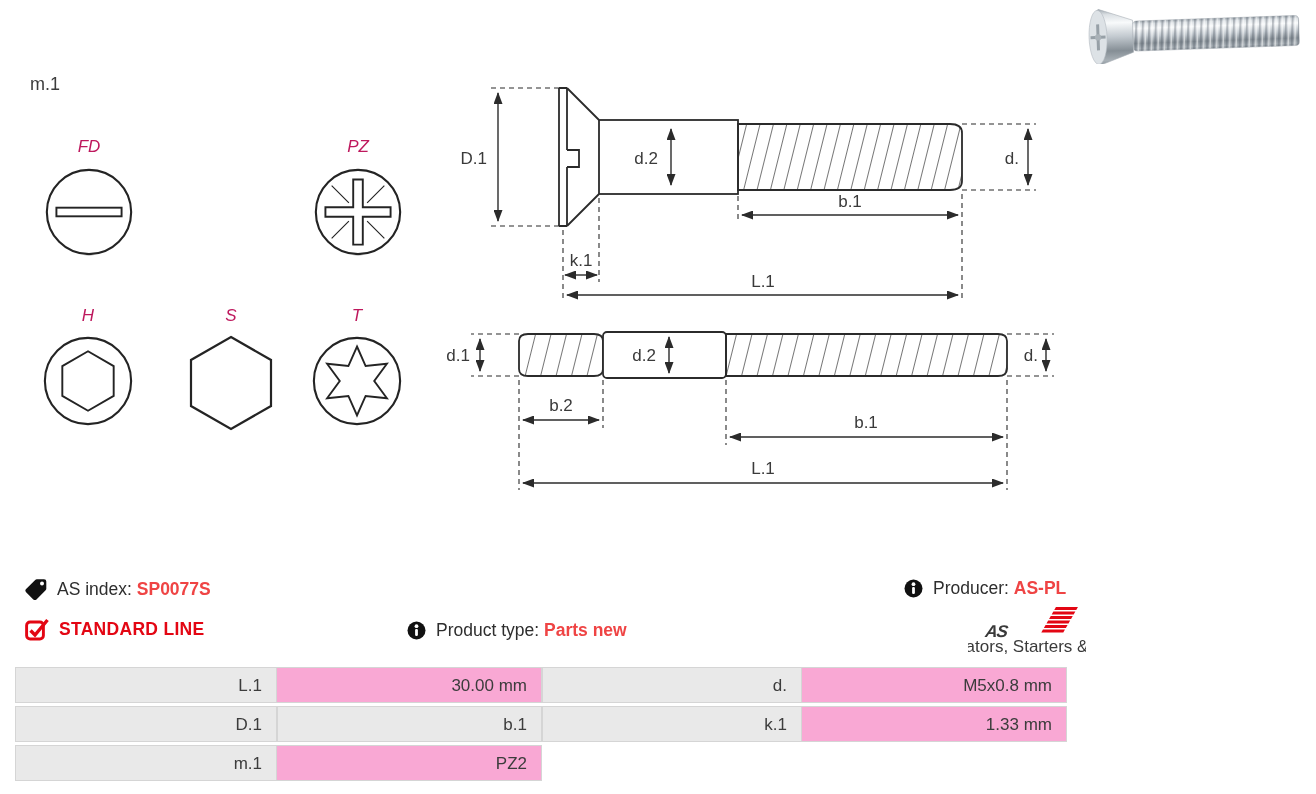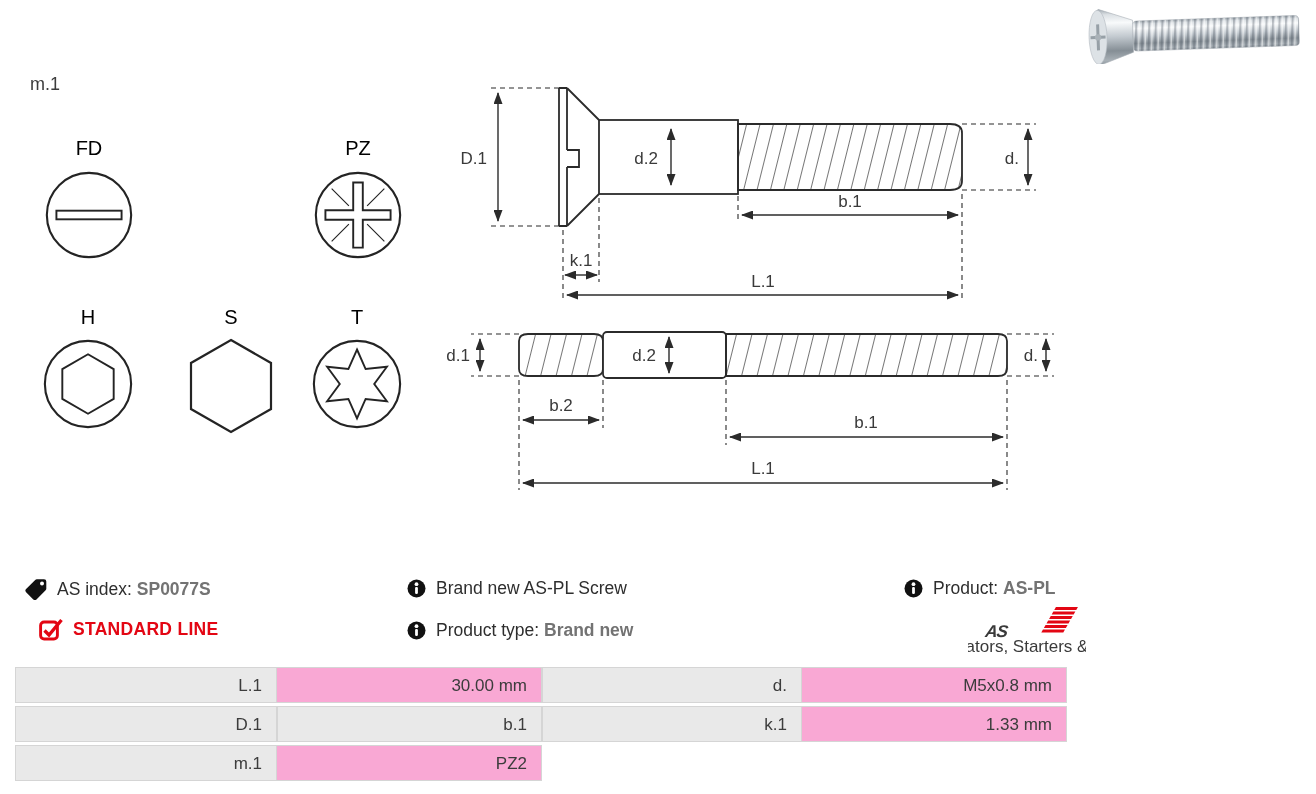--- a/index.html
+++ b/index.html
@@ -7,26 +7,26 @@
           font-family:"Liberation Sans",sans-serif;}
   .abs{position:absolute;}
   svg{display:block;}
   svg text{font-family:"Liberation Sans",sans-serif;fill:#3a3a3a;font-size:17px;}
 
   
   .m1-label{left:30px;top:74px;font-size:18px;color:#3c3c3c;}
 
   
   .drive{width:96px;display:flex;flex-direction:column;align-items:center;}
-  .drive .lbl{font-size:20px;color:#000000;margin-bottom:9px;}
+  .drive .lbl{font-size:17px;color:#be185d;margin-bottom:9px;font-style:italic;}
   .drive svg{stroke:#242424;fill:none;}
 
   
   .info-item{display:flex;align-items:center;gap:10px;font-size:17.5px;color:#2e2e2e;white-space:nowrap;}
-  .info-item b{color:#737373;font-weight:700;}
+  .info-item b{color:#ef4444;font-weight:700;}
   .red-bold{color:#e30613;font-weight:700;letter-spacing:.3px;}
 
   
   .spec{left:15px;top:667px;display:grid;grid-template-columns:262px 265px 260px 265px;row-gap:3px;}
   .spec .cell{height:36px;line-height:35px;text-align:right;padding-right:14px;box-sizing:border-box;
               font-size:17px;color:#3c3c3c;border:1px solid #d5d5d5;}
   .spec .lab{background:#e9e9e9;}
   .spec .val{background:#f9a8d4;border-left:none;}
 </style>
 </head>
@@ -195,61 +195,51 @@
   <div class="abs info-item" style="left:25px;top:578px;">
     <span>
       <svg width="22" height="22" viewBox="0 0 22 22">
         <path d="M11.8,1.2 H19 a2.3,2.3 0 0 1 2.3,2.3 V10.7 a2.3,2.3 0 0 1 -0.7,1.6 L11.5,21.4 a2.3,2.3 0 0 1 -3.2,0 L1.1,14.2 a2.3,2.3 0 0 1 0,-3.2 L10.2,1.9 a2.3,2.3 0 0 1 1.6,-0.7 Z" fill="#111"></path>
         <circle cx="17" cy="5.6" r="2" fill="#fff"></circle>
       </svg>
     </span>
     <span><span>AS index:</span> <b>SP0077S</b></span>
   </div>
 
-  <div class="abs info-item" style="left:39px;top:617px;text-align:center;">
+  <div class="abs info-item" style="left:25px;top:617px;text-align:center;">
     <span>
       <svg width="24" height="24" viewBox="0 0 24 24">
         <rect x="1.6" y="5" width="16.8" height="17" rx="3.5" fill="none" stroke="#e30613" stroke-width="2.9"></rect>
         <path d="M5.5,13.5 L10,18 L22.5,3" fill="none" stroke="#e30613" stroke-width="3.4"></path>
       </svg>
     </span>
     <span class="red-bold">STANDARD LINE</span>
   </div>
 
-  <div class="abs info-item" style="left:407px;top:578px;">
+
+  <div class="abs info-item" style="left:407px;top:620px;">
     <span>
       <svg width="19" height="19" viewBox="0 0 19 19">
         <circle cx="9.5" cy="9.5" r="9" fill="#111"></circle>
         <circle cx="9.5" cy="5.2" r="1.9" fill="#fff"></circle>
         <rect x="8.1" y="7.9" width="2.8" height="7" rx="1.2" fill="#fff"></rect>
       </svg>
     </span>
-    <span>Brand new AS-PL Screw</span>
-  </div>
-
-  <div class="abs info-item" style="left:407px;top:620px;">
+    <span><span>Product type:</span> <b>Parts new</b></span>
+  </div>
+
+  <div class="abs info-item" style="left:904px;top:578px;">
     <span>
       <svg width="19" height="19" viewBox="0 0 19 19">
         <circle cx="9.5" cy="9.5" r="9" fill="#111"></circle>
         <circle cx="9.5" cy="5.2" r="1.9" fill="#fff"></circle>
         <rect x="8.1" y="7.9" width="2.8" height="7" rx="1.2" fill="#fff"></rect>
       </svg>
     </span>
-    <span><span>Product type:</span> <b>Brand new</b></span>
-  </div>
-
-  <div class="abs info-item" style="left:904px;top:578px;">
-    <span>
-      <svg width="19" height="19" viewBox="0 0 19 19">
-        <circle cx="9.5" cy="9.5" r="9" fill="#111"></circle>
-        <circle cx="9.5" cy="5.2" r="1.9" fill="#fff"></circle>
-        <rect x="8.1" y="7.9" width="2.8" height="7" rx="1.2" fill="#fff"></rect>
-      </svg>
-    </span>
-    <span><span>Product:</span> <b>AS-PL</b></span>
+    <span><span>Producer:</span> <b>AS-PL</b></span>
   </div>
 
   <svg class="abs" style="left:968px;top:600px;" width="118" height="56" viewBox="0 0 118 56">
     <text x="22" y="37" transform="skewX(-8)" font-size="40" font-weight="bold" font-style="italic" fill="#e30613" letter-spacing="-1">AS</text>
     <g transform="skewX(-30)" fill="#e30613">
       <rect x="92" y="7" width="22" height="2.9"></rect>
       <rect x="92" y="11.5" width="22" height="2.9"></rect>
       <rect x="92" y="16" width="22" height="2.9"></rect>
       <rect x="92" y="20.5" width="22" height="2.9"></rect>
       <rect x="92" y="25" width="22" height="2.9"></rect>

